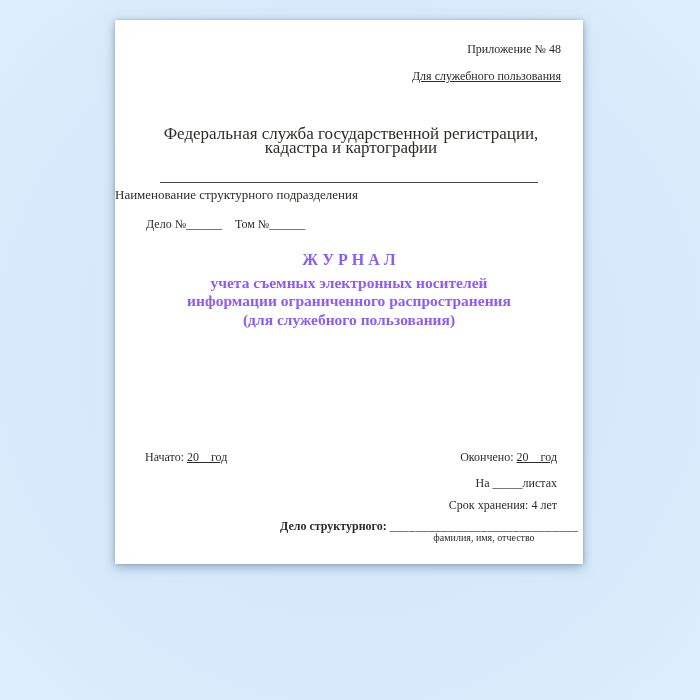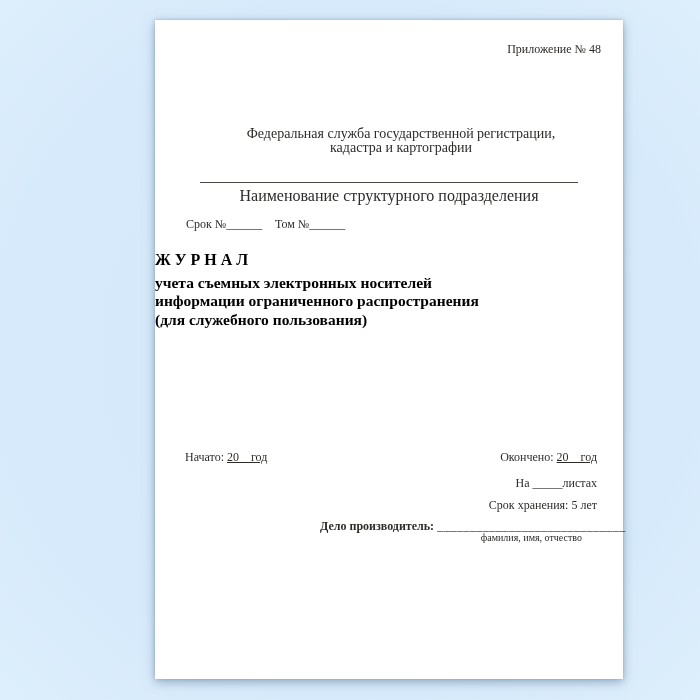--- a/index.html
+++ b/index.html
@@ -13,81 +13,80 @@
     background: radial-gradient(ellipse at 50% 50%, #d3e8fa 0%, #d7eafb 70%, #ddeffc 100%);
     overflow: hidden;
     font-family: "Liberation Serif", "DejaVu Serif", serif;
     color: #2e2c29;
   }
   .paper {
     position: absolute;
     left: 115px;
     top: 20px;
     width: 468px;
-    height: 659px;
+    height: 544px;
     background: #ffffff;
     box-shadow: 0 3px 10px rgba(88, 117, 148, 0.55), 0 0 3px rgba(88, 117, 148, 0.35);
-    margin-left: 40px;
   }
   .appendix-block {
     position: absolute;
     top: 22px;
     right: 22px;
     text-align: right;
     font-size: 12px;
     line-height: 15px;
   }
   .dsp-block {
     margin-top: 12px;
   }
   .dsp {
     text-decoration: underline;
   }
   .org-block {
     position: absolute;
     top: 107px;
-    left: 12px;
+    left: 2px;
     width: 100%;
     text-align: center;
-    font-size: 14px;
+    font-size: 17px;
     line-height: 14px;
   }
   .division-rule {
     position: absolute;
     top: 162px;
     left: 45px;
     width: 378px;
     border-top: 1.5px solid #4a4743;
     height: 0;
   }
   .division-caption {
     position: absolute;
     top: 167px;
     left: 0;
     width: 100%;
-    text-align: center;
-    font-size: 16px;
+    text-align: left;
+    font-size: 13px;
   }
   .case-field {
     position: absolute;
     top: 197px;
     font-size: 12px;
   }
   .case-delo { left: 31px; }
   .case-tom  { left: 120px; }
   .title-block {
     position: absolute;
     top: 231px;
     left: 0;
     width: 100%;
-    text-align: left;
+    text-align: center;
     font-weight: bold;
     font-size: 15.5px;
     line-height: 18.5px;
-    color: #000000;
+    color: #8b5cf6;
   }
   .title-main {
     font-size: 16px;
     margin-bottom: 4px;
   }
   .footer-field {
     position: absolute;
     font-size: 12px;
     white-space: nowrap;
   }
@@ -122,32 +121,33 @@
 </style>
 </head>
 <body>
 
 <div class="stage">
   <div class="paper">
 
     <div class="appendix-block">
       <div>Приложение № 48</div>
       <div class="dsp-block">
+        <div class="dsp">Для служебного пользования</div>
       </div>
     </div>
 
     <div class="org-block">
       <div>Федеральная служба государственной регистрации,</div>
       <div>кадастра и картографии</div>
     </div>
 
     <div class="division-rule"></div>
     <div class="division-caption">Наименование структурного подразделения</div>
 
-    <span class="case-field case-delo">Срок №______</span>
+    <span class="case-field case-delo">Дело №______</span>
     <span class="case-field case-tom">Том №______</span>
 
     <div class="title-block">
       <div class="title-main">Ж У Р Н А Л</div>
       <div>учета съемных электронных носителей</div>
       <div>информации ограниченного распространения</div>
       <div>(для служебного пользования)</div>
     </div>
 
     <div class="footer-field f-started">
@@ -155,24 +155,24 @@
       <span class="u-pre">20    год</span>
     </div>
 
     <div class="footer-field f-finished">
       <span>Окончено:</span>
       <span class="u-pre">20    год</span>
     </div>
 
     <div class="footer-field f-sheets">На _____листах</div>
 
-    <div class="footer-field f-retention">Срок хранения: 5 лет</div>
+    <div class="footer-field f-retention">Срок хранения: 4 лет</div>
 
     <div class="footer-field f-clerk">
-      <span class="clerk-label">Дело производитель:</span>
+      <span class="clerk-label">Дело структурного:</span>
       <span class="clerk-line">
         <span class="clerk-underscores">_____________________________</span>
         <span class="clerk-hint">фамилия, имя, отчество</span>
       </span>
     </div>
 
   </div>
 </div>
 
 </body></html>

